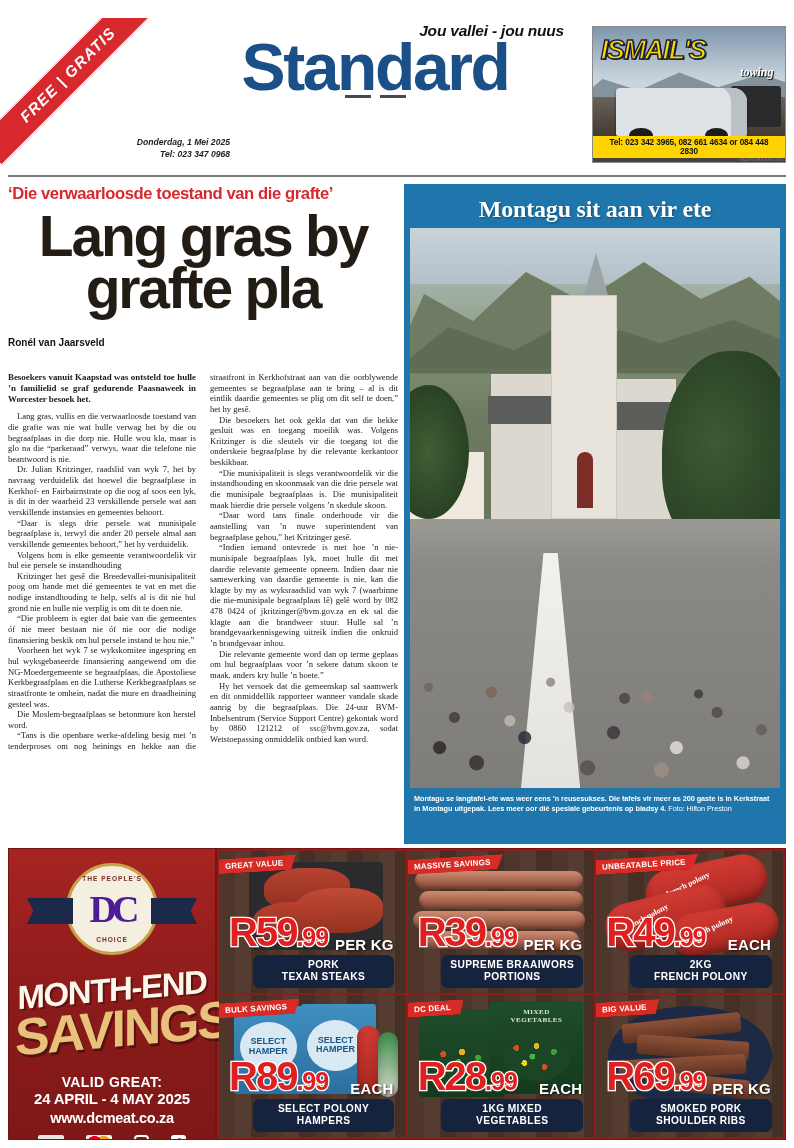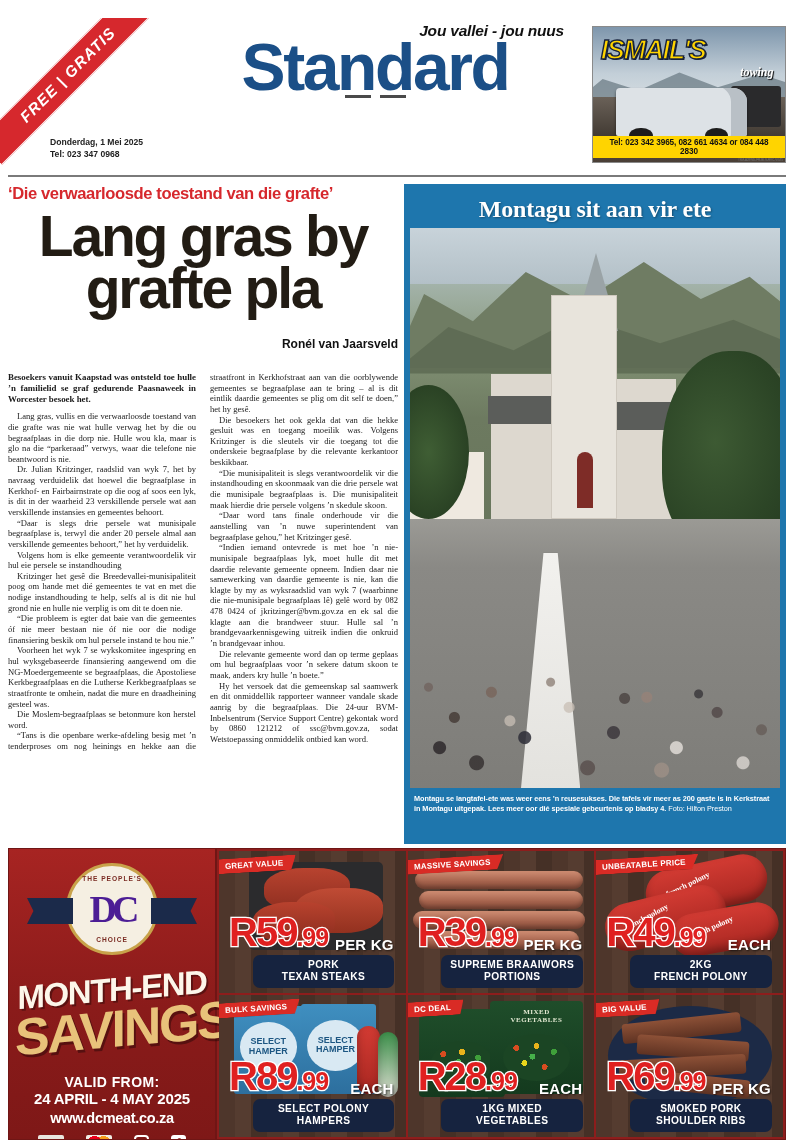--- a/index.html
+++ b/index.html
@@ -25,22 +25,22 @@
     transform: rotate(-45deg);
     color: #fff; font-weight: bold; font-size: 15.5px;
     letter-spacing: 1.2px;
     display: flex; align-items: center; justify-content: center;
     border-top: 1.5px solid #fff; border-bottom: 1.5px solid #fff;
     font-style: italic;
   }
 
   .dateblock {
     position: absolute; left: 50px; top: 136px;
-    width: 180px; text-align: left;
-    font-size: 8.6px; color: #222; line-height: 1.45; font-weight: 600;
+    width: 180px; text-align: right;
+    font-size: 8.6px; color: #222; line-height: 1.45; font-weight: 600; font-style: italic;
   }
 
   .title-zone {
     position: absolute; left: 170px; top: 22px; width: 410px; text-align: center;
   }
   .tagline {
     font-style: italic; font-weight: bold; font-size: 15.5px;
     color: #111; text-align: right; padding-right: 16px; letter-spacing: -0.2px;
   }
   .wordmark {
@@ -107,21 +107,21 @@
   .left-col { position: absolute; left: 8px; top: 0; width: 390px; }
   .kicker {
     color: #d6282d; font-weight: bold; font-size: 16.6px; letter-spacing: -0.4px;
     white-space: nowrap;
   }
   .headline {
     font-size: 57px; font-weight: 900; line-height: 0.92;
     color: #221c14; text-align: center; margin-top: 6px;
     letter-spacing: -2.2px; font-family: "Liberation Sans", sans-serif;
   }
-  .byline { margin-top: 22px; font-size: 12px; font-weight: bold; color: #111; text-align: right; }
+  .byline { margin-top: 22px; font-size: 10px; font-weight: bold; color: #111; }
 
   .story-cols {
     position: absolute; left: 8px; top: 188px; width: 390px; height: 462px;
     column-count: 2; column-gap: 14px;
     font-family: "Liberation Serif", serif;
     font-size: 8.55px; line-height: 1.245; color: #1a1a1a;
     text-align: justify; hyphens: auto;
   }
   .story-cols p { margin: 0; text-indent: 9px; }
   .story-cols p.lead { font-weight: bold; text-indent: 0; font-size: 8.9px; margin-bottom: 6px; }
@@ -429,21 +429,21 @@
     <div class="ad-left">
       <div class="dc-badge">
         <span class="ribbon-l"></span>
         <span class="ribbon-r"></span>
         <span class="dc-top">THE PEOPLE'S</span>
         <span class="dc-letters">DC</span>
         <span class="dc-bot">CHOICE</span>
       </div>
       <div class="month-end">MONTH-END</div>
       <div class="savings-big">SAVINGS</div>
-      <div class="valid-from">VALID FROM:</div>
+      <div class="valid-from">VALID GREAT:</div>
       <div class="valid-dates">24 APRIL - 4 MAY 2025</div>
       <div class="ad-url">www.dcmeat.co.za</div>
       <div class="pay-row">
         <span class="pay-chip">VISA</span>
         <span class="pay-mc"></span>
         <span class="pay-ig"></span>
         <span class="pay-fb">f</span>
       </div>
 
     </div>

